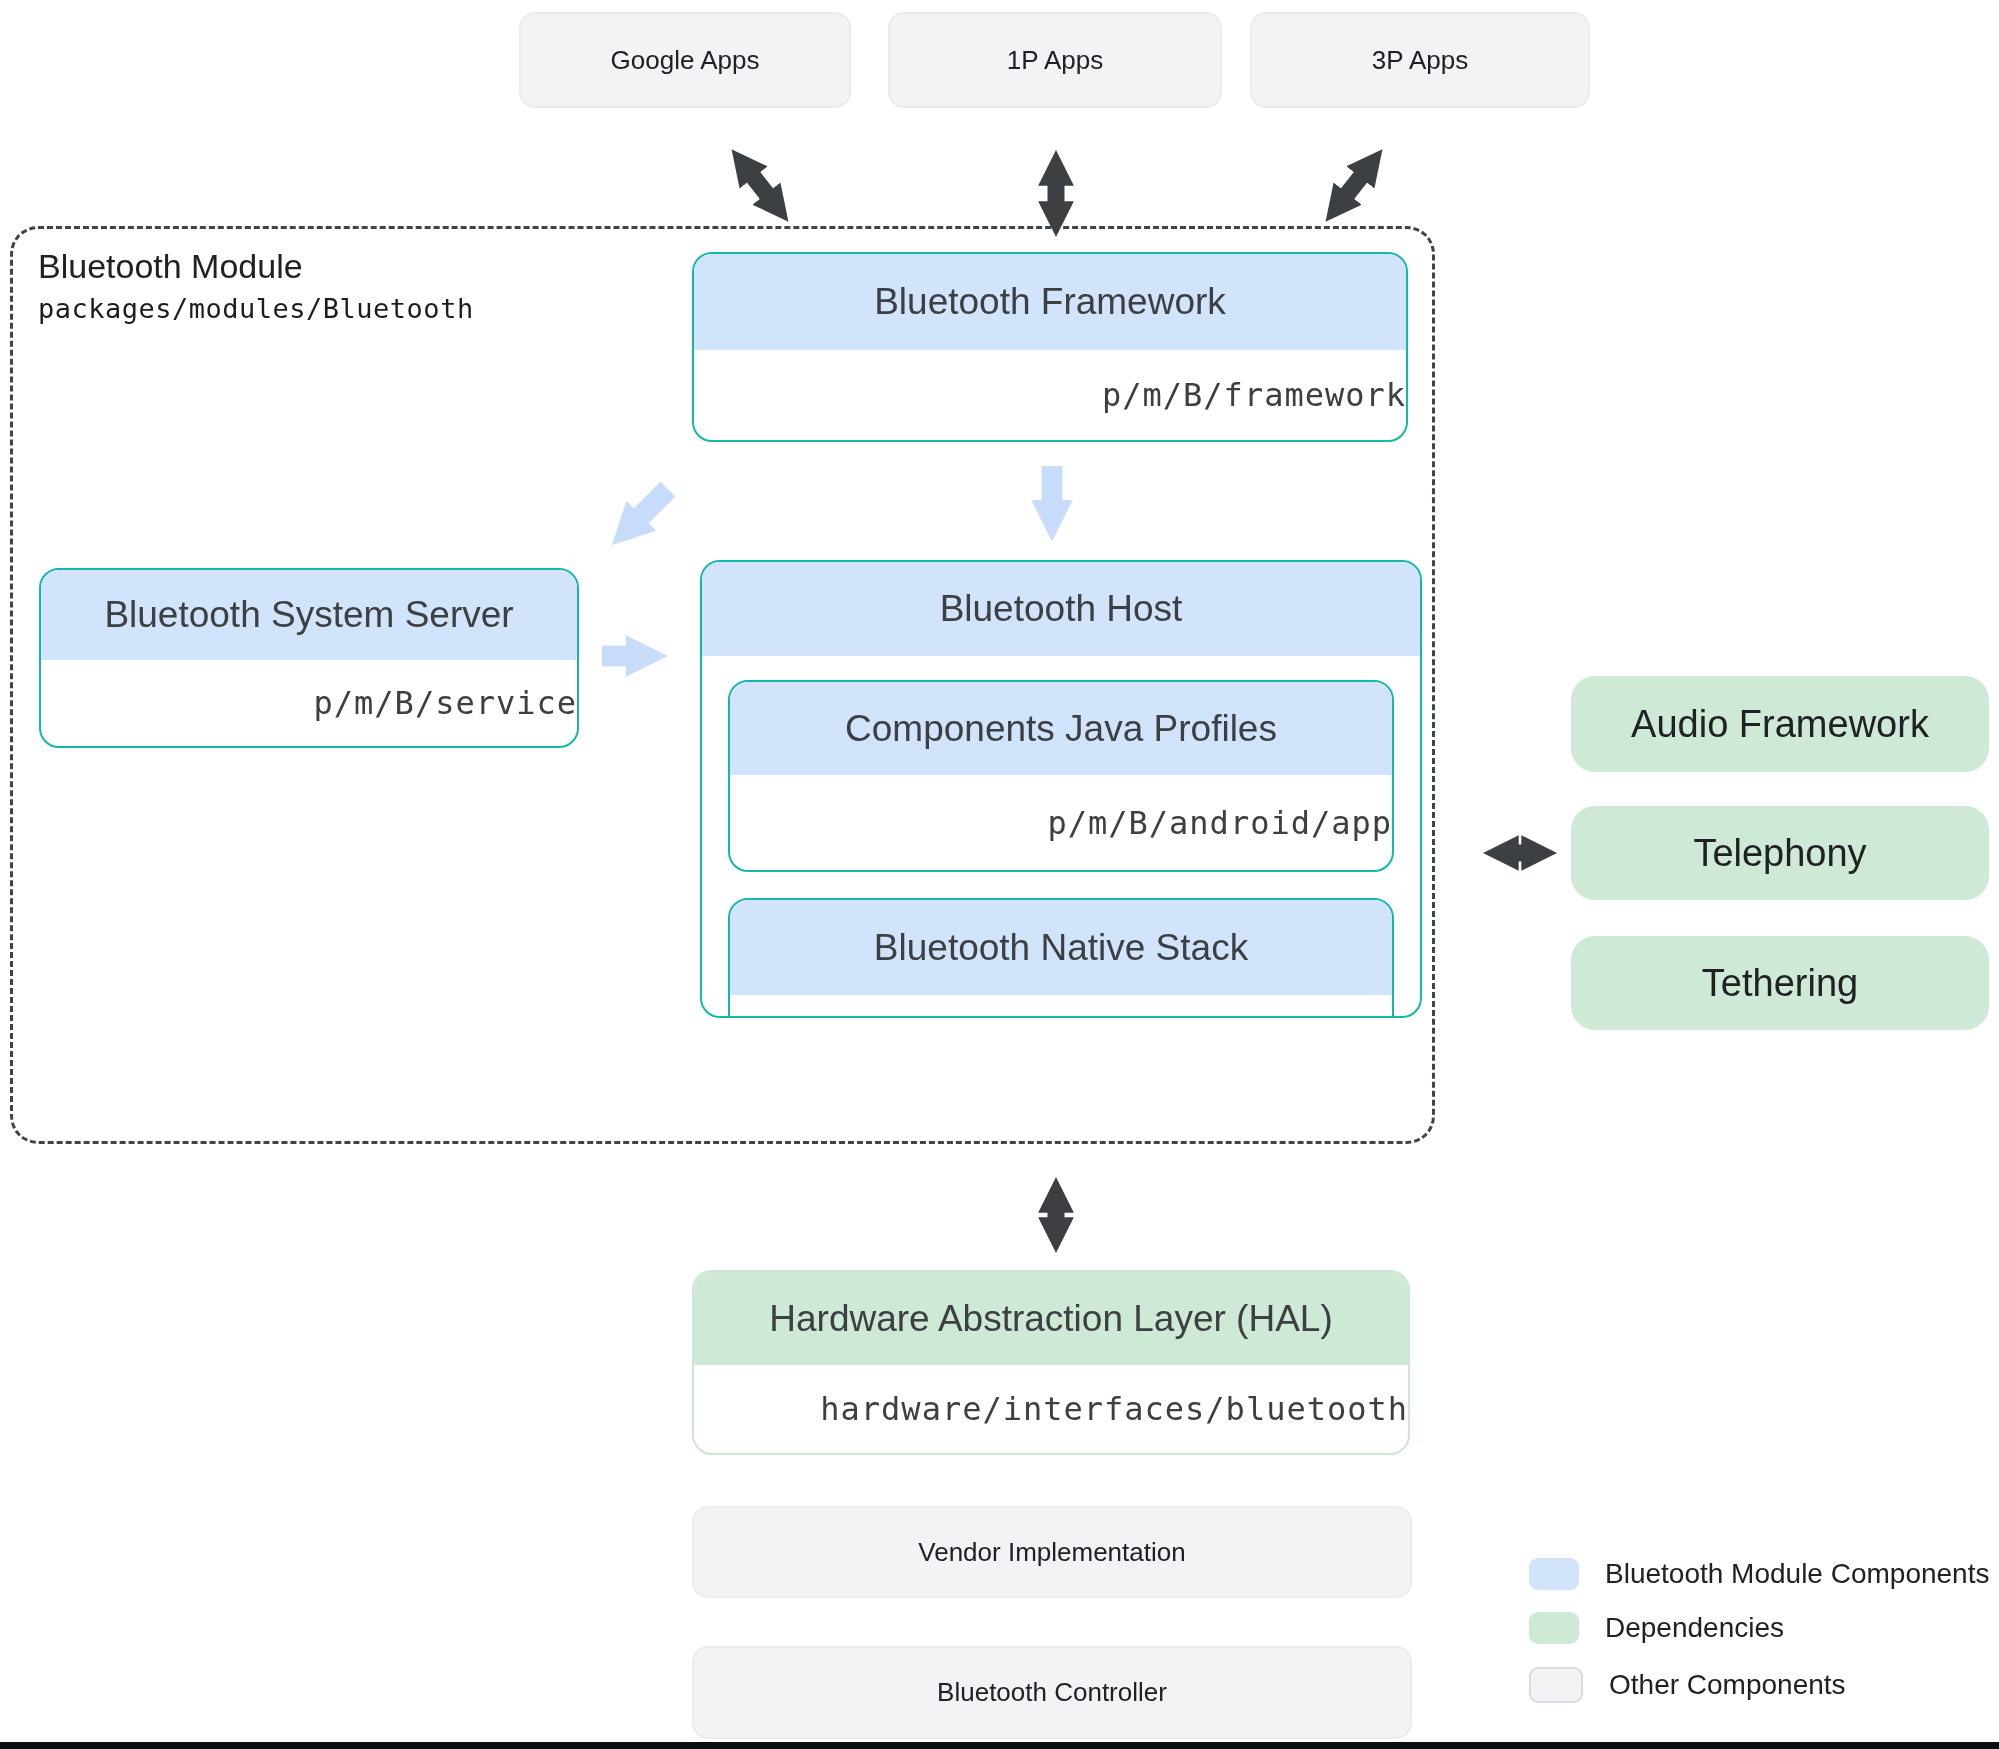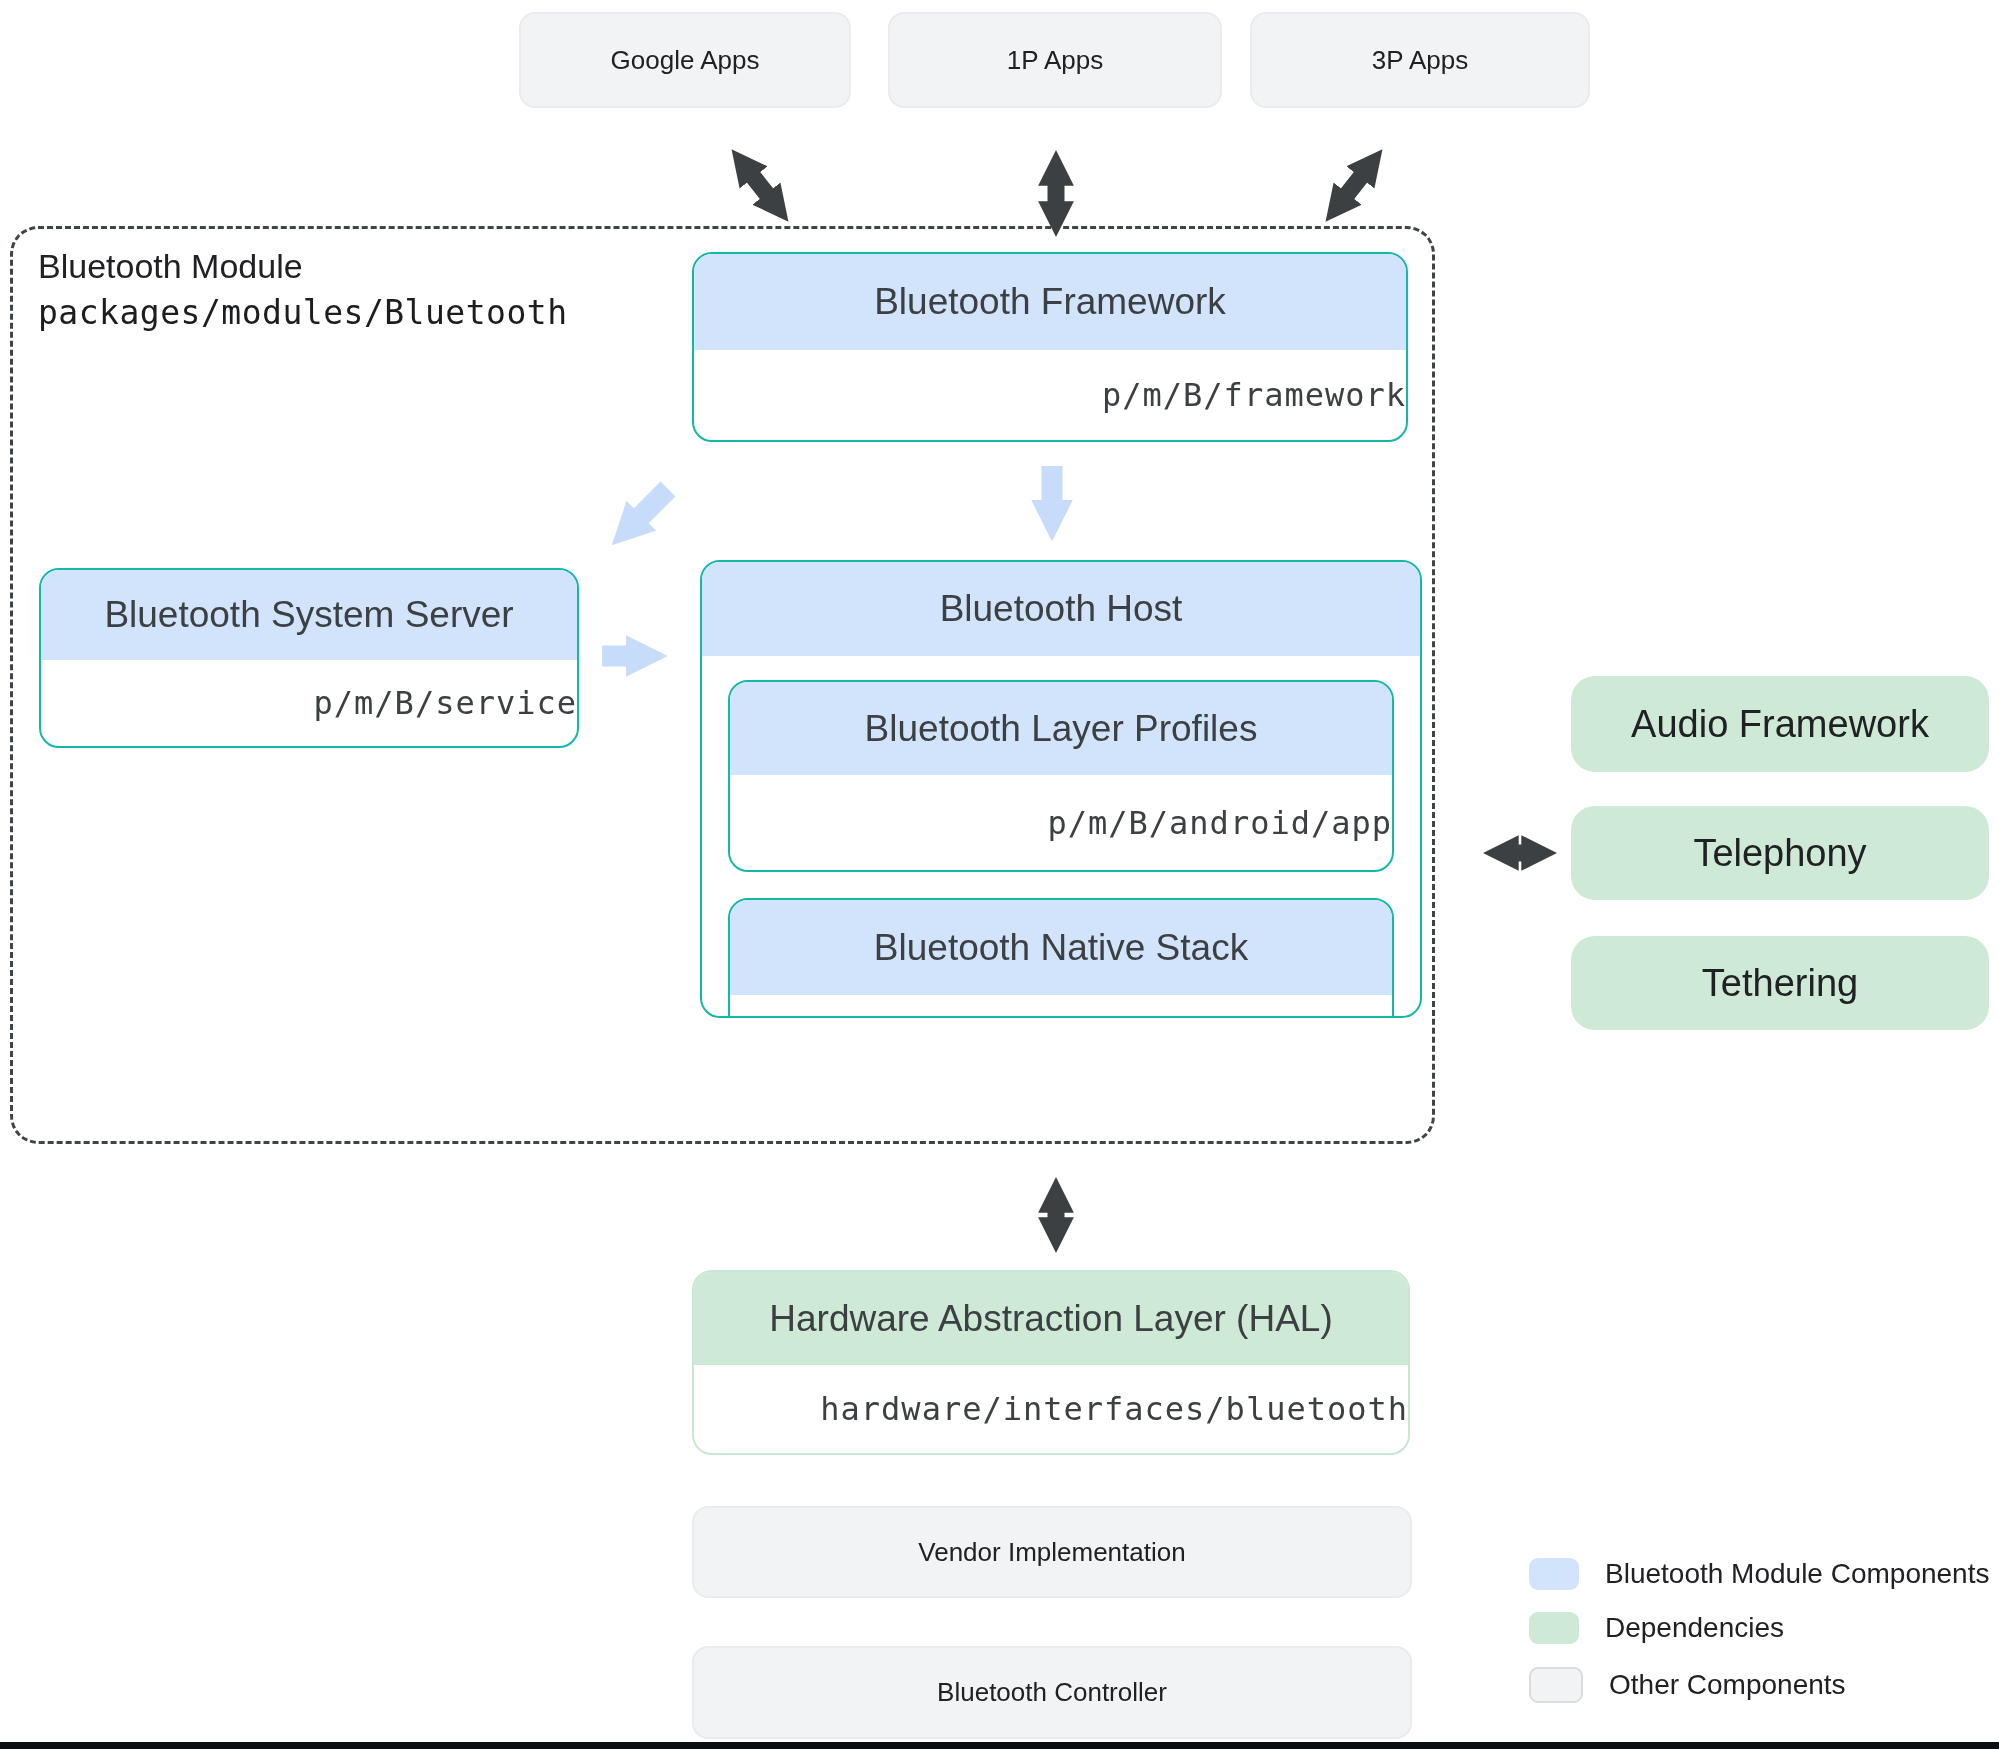--- a/index.html
+++ b/index.html
@@ -48,21 +48,21 @@
 
   
   .module-box{
     border:3px dashed #3f4449;
     border-radius:28px;
     background:transparent;
   }
   .module-title{color:#202124;font-size:34px;line-height:1.2;}
   .module-path{
     font-family:"DejaVu Sans Mono","Liberation Mono",monospace;
-    font-size:33px;color:#1b1d1f;margin-top:6px;letter-spacing:0.5px;
+    font-size:27px;color:#1b1d1f;margin-top:6px;letter-spacing:0.5px;
   }
 
   
   .dep-box{
     background:#ceead6;
     border-radius:24px;
     display:flex;align-items:center;justify-content:center;
     color:#202124;font-size:38px;
   }
 
@@ -119,21 +119,21 @@
   </div>
 
   <div class="abs comp" style="left:700px;top:560px;width:722px;height:458px;">
     <div class="comp-header" style="height:94px;">
       <span>Bluetooth Host</span>
     </div>
     <div class="comp-body" style="position:relative;">
 
       <div class="abs comp" style="left:26px;top:24px;width:666px;height:192px;">
         <div class="comp-header" style="height:93px;">
-          <span>Bluetooth Layer Profiles</span>
+          <span>Components Java Profiles</span>
         </div>
         <div class="comp-body">
           <span class="mono">p/m/B/android/app</span>
         </div>
       </div>
 
       <div class="abs comp" style="left:26px;top:242px;width:666px;height:186px;">
         <div class="comp-header" style="height:95px;">
           <span>Bluetooth Native Stack</span>
         </div>

